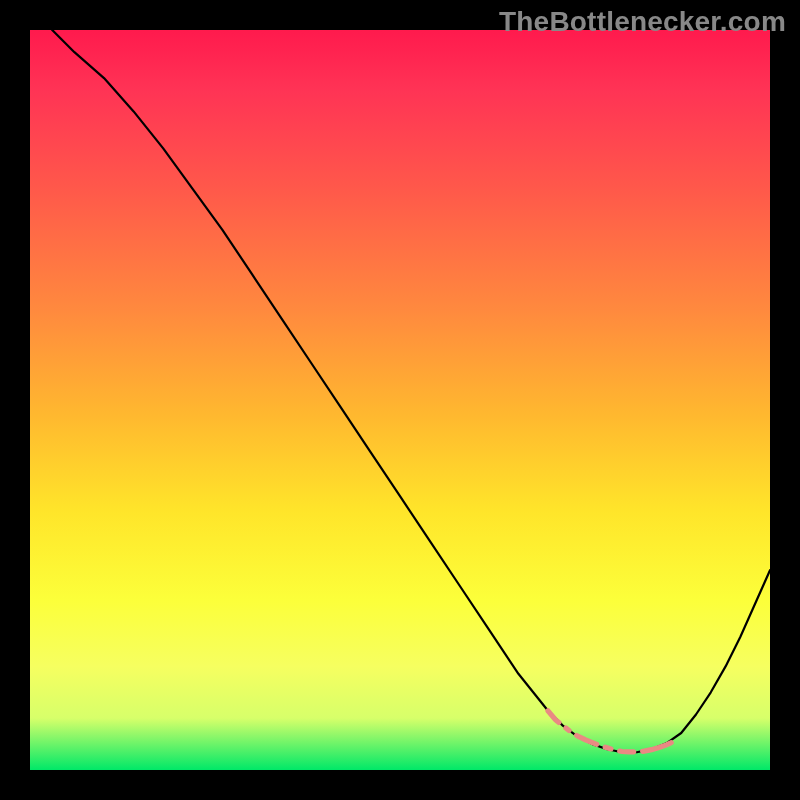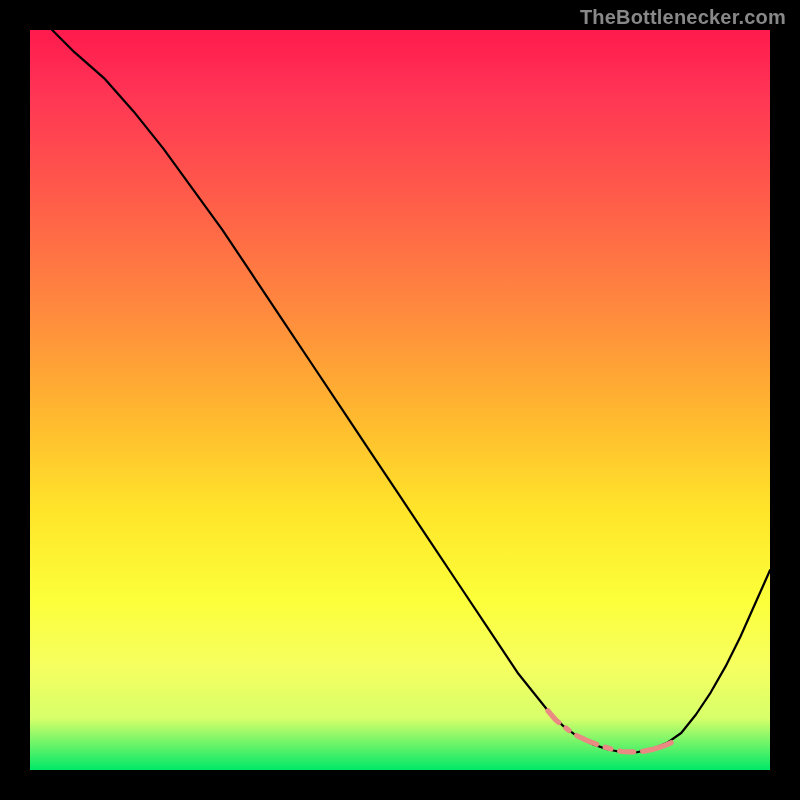--- a/index.html
+++ b/index.html
@@ -45,21 +45,21 @@
       #f6ff60 86%,
       #d7ff6a 93%,
       #00e868 100%
     );
   }
   .watermark {
     position: absolute;
     top: 6px;
     right: 14px;
     color: #888;
-    font-size: 20px;
+    font-size: 28px;
     font-weight: 600;
     letter-spacing: 0.2px;
     user-select: none;
   }
   svg.overlay {
     position: absolute;
     left: 0;
     top: 0;
     width: 100%;
     height: 100%;

